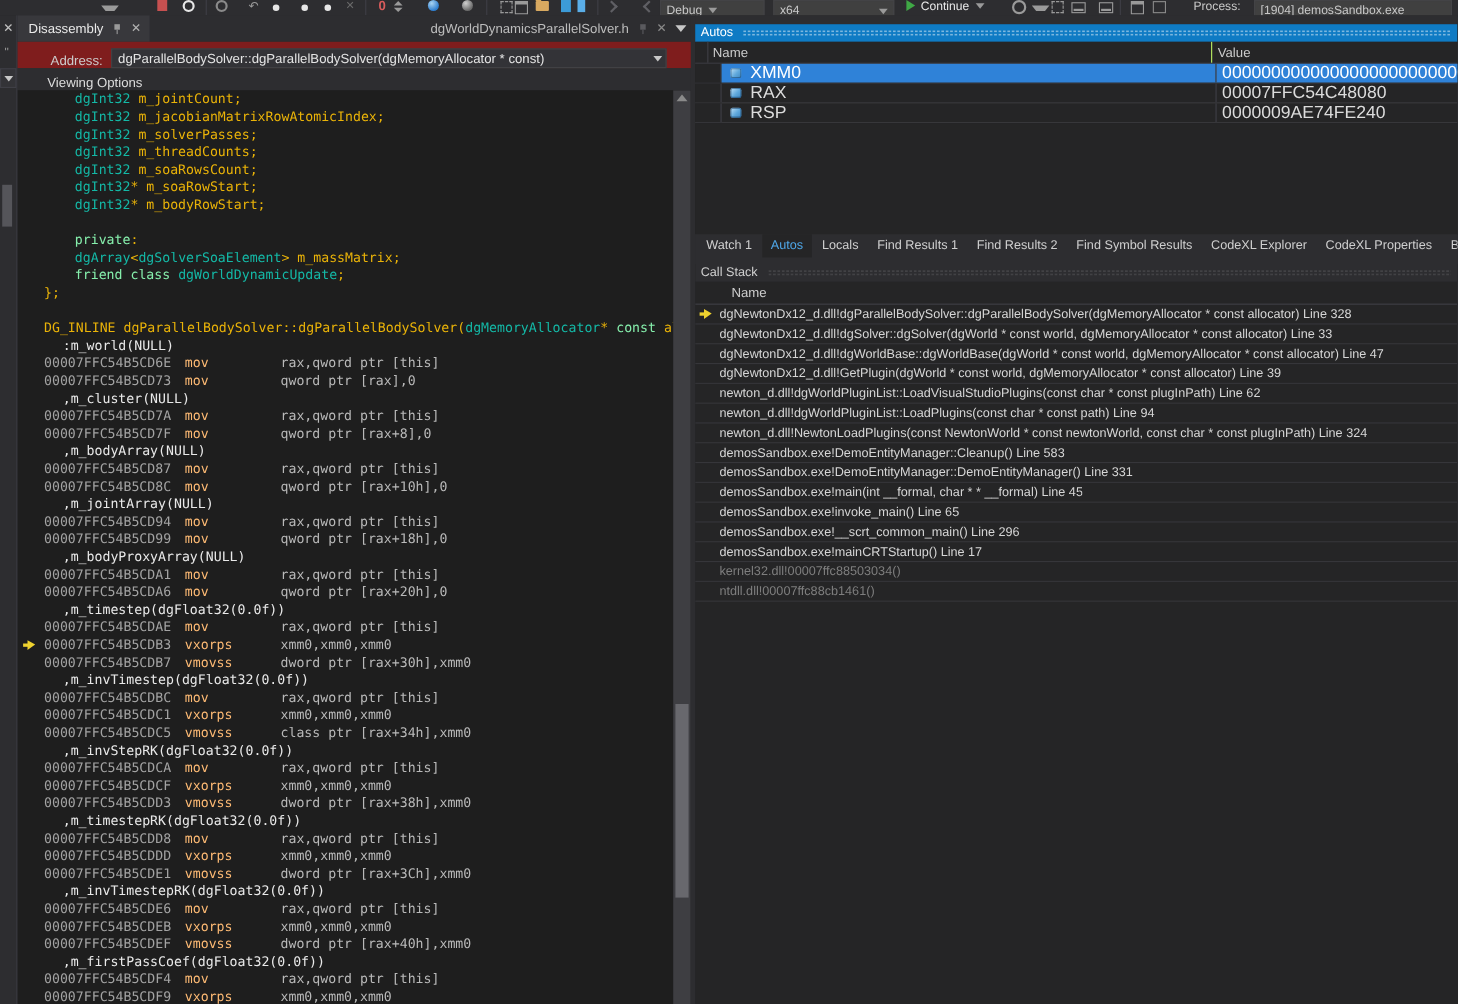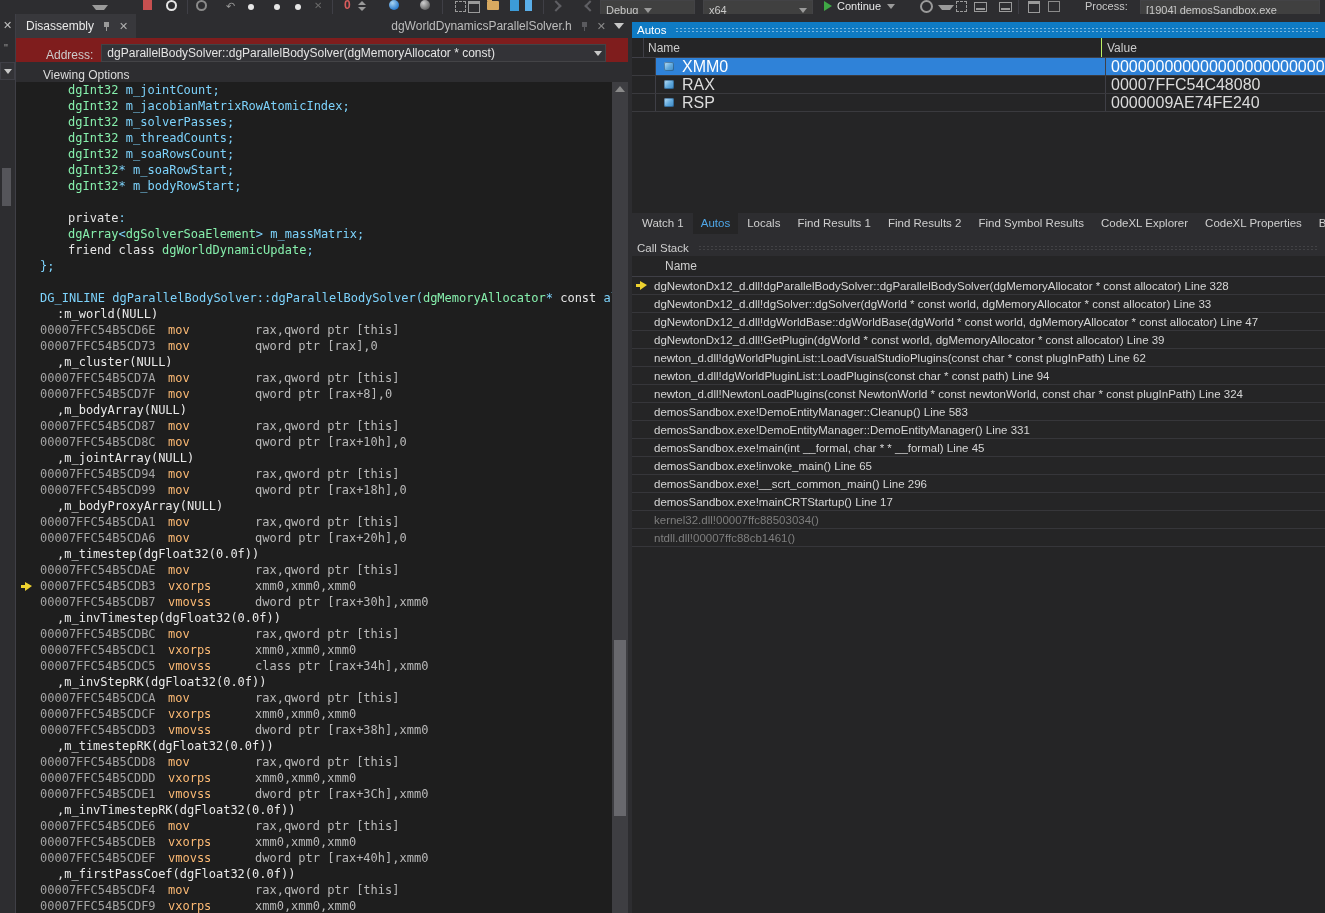--- a/index.html
+++ b/index.html
@@ -75,21 +75,21 @@
   #viewing-options span{color:#dcdcdc;font-size:12px;margin-left:27px}
   #code{flex:1;position:relative;background:#1e1e1e;overflow:hidden;font-family:"DejaVu Sans Mono",monospace;font-size:12px}
   #dis-lines{position:absolute;left:0;top:0;right:16px;overflow:hidden}
   .dline{height:16px;line-height:16px;display:flex;white-space:pre}
   .gut{width:24px;flex:none;position:relative}
   .addr{width:128px;flex:none;color:#a3a3a3}
   .mn{width:87px;flex:none;color:#fdba74}
   .ops{color:#b9b9b9}
   .lbl{color:#e9e9e9;padding-left:17px}
   .ind0{padding-left:0}.ind2{padding-left:28px}
-  .c-t{color:#86efac}.c-k{color:#e5e5e5}.c-p{color:#7dd3fc}
+  .c-t{color:#14b8a6}.c-k{color:#86efac}.c-p{color:#eab308}
   .carrow{position:absolute;left:5px;top:4px;width:11px;height:9px}
   .carrow::before{content:"";position:absolute;left:0;top:3px;width:5px;height:3px;background:#eed22f}
   .carrow::after{content:"";position:absolute;left:4px;top:0;width:0;height:0;border-top:4px solid transparent;border-bottom:5px solid transparent;border-left:7px solid #eed22f}
   #code-vscroll{position:absolute;right:0;top:0;bottom:0;width:16px;background:#3e3e42}
   #code-vscroll .sb-up{position:absolute;top:4px;left:3px;width:0;height:0;border-left:5px solid transparent;border-right:5px solid transparent;border-bottom:6px solid #8a8a8a}
   #code-thumb{position:absolute;top:558px;left:2px;width:12px;height:176px;background:#68686d}
 
   
   #right-panel{position:absolute;left:632px;top:14px;right:0;bottom:0;display:flex;flex-direction:column;background:#2d2d30}
   .rgap{height:8px;background:#2d2d30}

